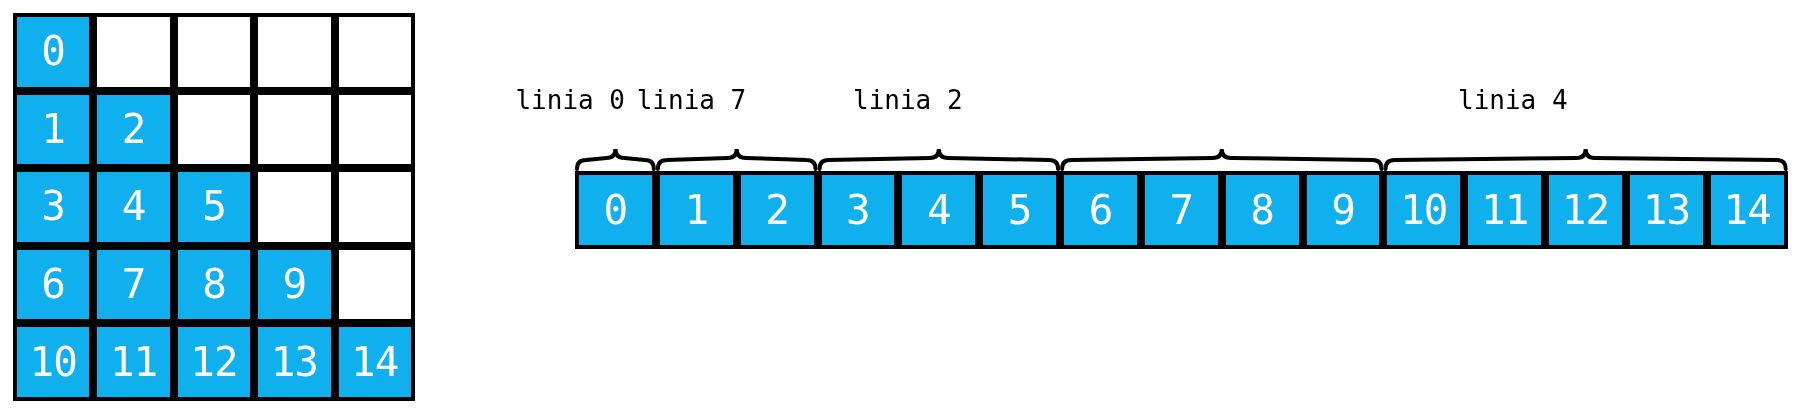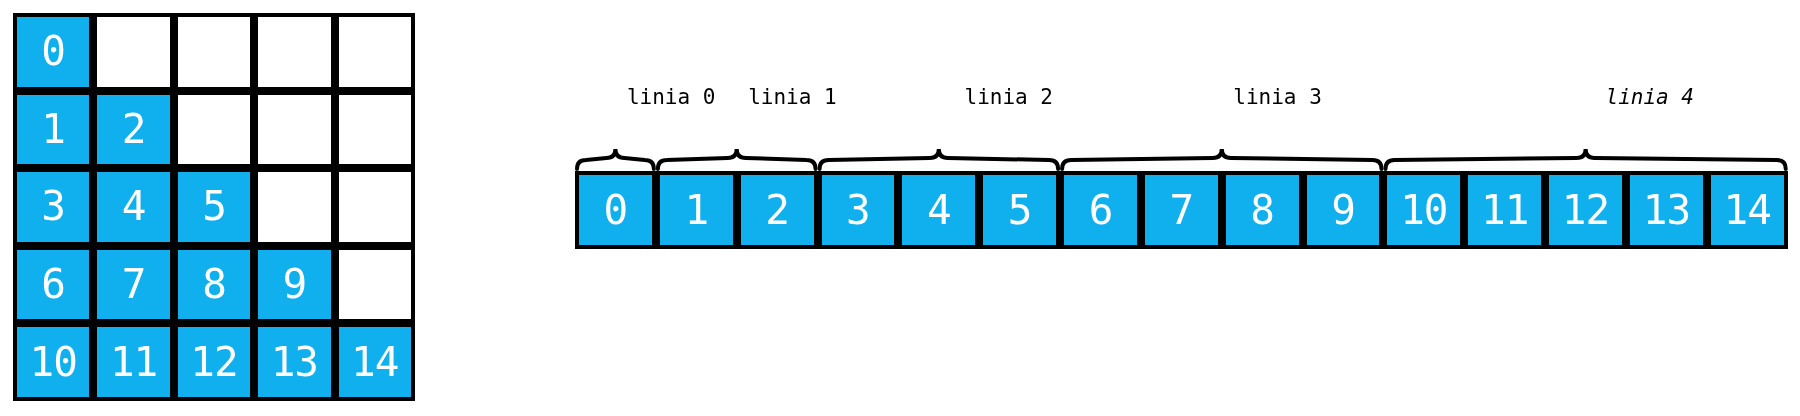--- a/index.html
+++ b/index.html
@@ -58,22 +58,22 @@
   }
   #brace-layer {
     position: absolute;
     left: 0;
     top: 0;
     width: 1213px;
     height: 86px;
   }
   .group-label {
     position: absolute;
-    text-align: right;
-    font-size: 21px;
+    text-align: left;
+    font-size: 26px;
     color: #000000;
     white-space: nowrap;
     top: 0px;
     letter-spacing: 0px;
   }
   #array-frame {
     position: absolute;
     left: 0;
     top: 86px;
     height: 78px;
@@ -156,17 +156,16 @@
       <div class="arr-cell">7</div>
       <div class="arr-cell">8</div>
       <div class="arr-cell">9</div>
       <div class="arr-cell">10</div>
       <div class="arr-cell">11</div>
       <div class="arr-cell">12</div>
       <div class="arr-cell">13</div>
       <div class="arr-cell">14</div>
     </div>
 <div class="group-label" style="left: -59.575px; width: 200px;">linia 0</div>
-    <div class="group-label" style="left: 61.7px; width: 200px;">linia 1</div>
+    <div class="group-label" style="left: 61.7px; width: 200px;">linia 7</div>
     <div class="group-label" style="left: 278px; width: 200px;">linia 2</div>
-    <div class="group-label" style="left: 546.8px; width: 200px;">linia 3</div>
-    <div class="group-label" style="left: 919px; width: 200px; font-style: italic;">linia 4</div>
+    <div class="group-label" style="left: 883px; width: 200px;">linia 4</div>
   </div>
 
 </body></html>

